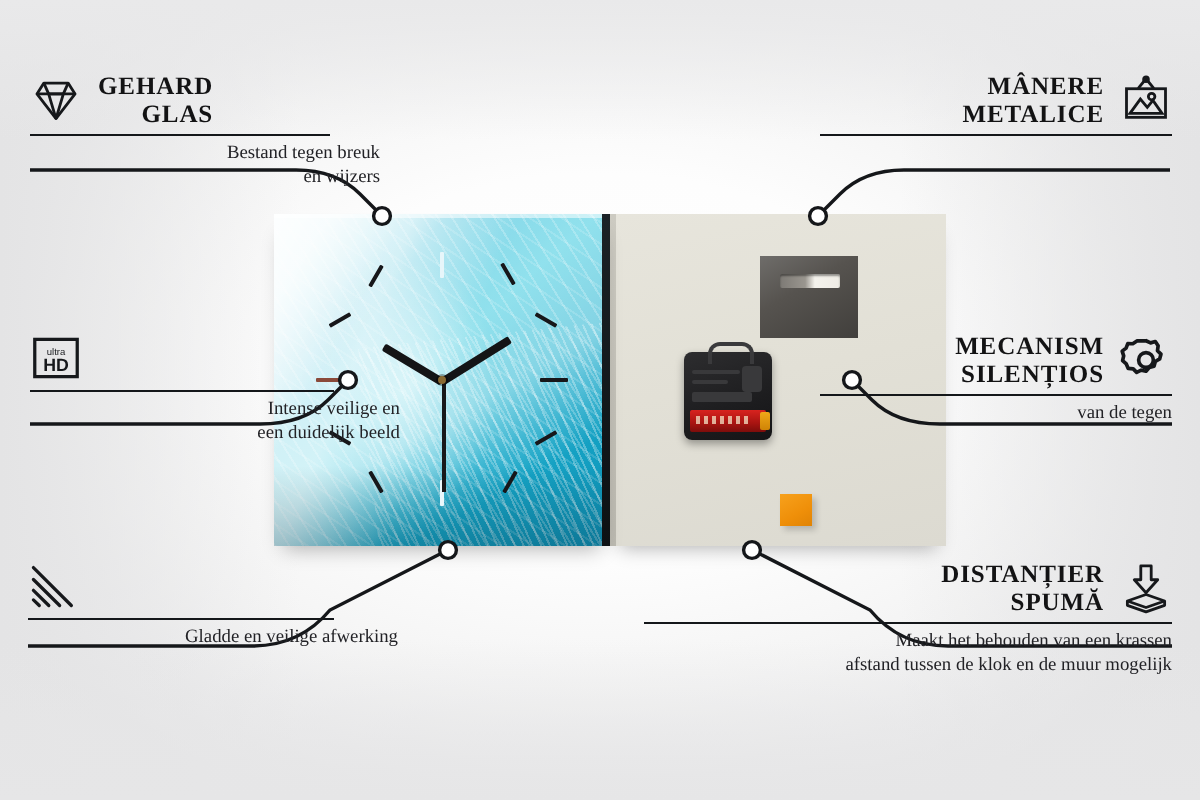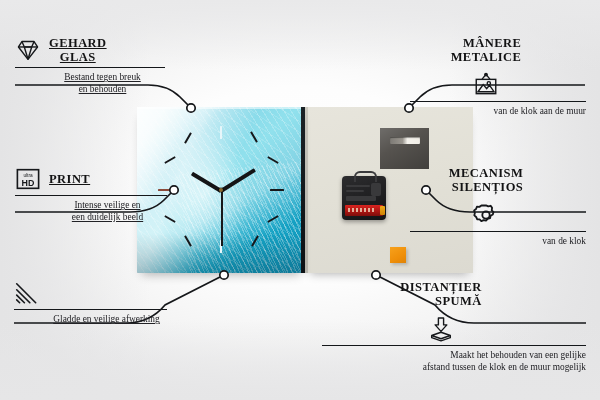--- a/index.html
+++ b/index.html
@@ -84,24 +84,24 @@
   .hand-sec{position:absolute;background:#18181a;transform-origin:50% 0%;width:1.6px;}
   .hub{position:absolute;width:4px;height:4px;border-radius:50%;
     background:#8a6a32;box-shadow:0 0 0 1px rgba(0,0,0,.35);}
 
   
   .callout{position:absolute;}
   .c-title{font-size:12.5px;letter-spacing:.45px;color:#131314;line-height:14px;
     font-weight:700;text-transform:uppercase;white-space:nowrap;}
   .c-rule{height:1.4px;background:#14171a;margin:3px 0 4px;}
   .c-sub{font-size:9.4px;line-height:11.6px;color:#222226;white-space:nowrap;}
-  .c-left .c-title,.c-left .c-sub{text-align:center;text-decoration:underline;}
+  .c-left .c-title,.c-left .c-sub{text-align:right;}
   .c-right .c-title,.c-right .c-sub{text-align:right;}
   .c-head{display:flex;align-items:center;gap:8px;}
-  .c-right .c-head{justify-content:flex-end;flex-direction:column;}
+  .c-right .c-head{justify-content:flex-end;}
   .c-ico{width:26px;height:26px;flex:0 0 26px;display:block;}
   .svgline{position:absolute;left:0;top:0;width:600px;height:400px;pointer-events:none;}
 </style>
 </head>
 <body>
 
 <div id="stage">
 
   <div class="bg-base"></div>
   <div class="bg-glow"></div>
@@ -194,32 +194,31 @@
             <path d="M8.6 9.2 H15.4"></path>
         </g>
       </svg>
       <div>
         <div class="c-title">GEHARD</div>
         <div class="c-title">GLAS</div>
       </div>
     </div>
     <div class="c-rule" style="width:150px;"></div>
     <div class="c-sub">Bestand tegen breuk</div>
-    <div class="c-sub">en behouden</div>
+    <div class="c-sub">en wijzers</div>
   </div>
 
   <div class="callout c-left" style="left:15px;top:166px;width:185px;">
     <div class="c-head">
       <svg class="c-ico" viewBox="0 0 24 24">
         <rect x="2.2" y="3.4" width="19.6" height="17.2" fill="none" stroke="#16181b" stroke-width="1.5"></rect>
         <text x="12" y="10.6" font-family="Liberation Sans, sans-serif" font-size="4.4" text-anchor="middle" fill="#16181b">ultra</text>
         <text x="12" y="18" font-family="Liberation Sans, sans-serif" font-size="8.2" font-weight="bold" text-anchor="middle" fill="#16181b">HD</text>
       </svg>
       <div>
-        <div class="c-title">PRINT</div>
       </div>
     </div>
     <div class="c-rule" style="width:152px;"></div>
     <div class="c-sub">Intense veilige en</div>
     <div class="c-sub">een duidelijk beeld</div>
   </div>
 
   <div class="callout c-left" style="left:14px;top:280px;width:185px;">
     <div class="c-head">
       <svg class="c-ico" viewBox="0 0 24 24">
@@ -245,52 +244,51 @@
         <g fill="none" stroke="#16181b" stroke-width="1.3">
           <path d="M12 2.2 L8.4 6.6 M12 2.2 L15.6 6.6"></path>
           <circle cx="12" cy="2.4" r="1.1" fill="#16181b"></circle>
           <rect x="3" y="6.8" width="18" height="13.2"></rect>
           <path d="M4.6 18.2 L9.4 11.6 L12.6 15.4 L15.2 12.2 L19.4 18.2 Z" fill="none"></path>
           <circle cx="14.6" cy="10.4" r="1.5"></circle>
         </g>
       </svg>
     </div>
     <div class="c-rule" style="width:176px;margin-left:auto;"></div>
-    <div class="c-sub">van de klok aan de muur</div>
   </div>
 
   <div class="callout c-right" style="right:14px;top:166px;width:200px;">
     <div class="c-head">
       <div>
         <div class="c-title">MECANISM</div>
         <div class="c-title">SILENȚIOS</div>
       </div>
       <svg class="c-ico" viewBox="0 0 24 24">
         <g fill="none" stroke="#16181b" stroke-width="1.7" stroke-linejoin="round">
           <path d="M12 3.1 l2.1 1.0 2.2 -0.6 1.3 1.9 -0.3 2.3 1.6 1.6 -0.6 2.2 -2.0 1.2 -0.6 2.2 -2.2 0.6 -1.5 1.7 -2.2 -0.5 -2.1 1.0 -1.6 -1.6 -2.3 -0.2 -0.9 -2.1 -1.7 -1.5 0.5 -2.2 -0.7 -2.2 1.8 -1.4 0.8 -2.1 2.3 0.1 1.9 -1.3 Z"></path>
           <circle cx="12" cy="12" r="3.4"></circle>
         </g>
       </svg>
     </div>
     <div class="c-rule" style="width:176px;margin-left:auto;"></div>
-    <div class="c-sub">van de klok</div>
+    <div class="c-sub">van de tegen</div>
   </div>
 
   <div class="callout c-right" style="right:14px;top:280px;width:290px;">
     <div class="c-head">
       <div>
         <div class="c-title">DISTANȚIER</div>
         <div class="c-title">SPUMĂ</div>
       </div>
       <svg class="c-ico" viewBox="0 0 24 24">
         <g fill="none" stroke="#16181b" stroke-width="1.3" stroke-linejoin="round">
           <path d="M9.6 1.8 h4.8 v6.4 h3.0 L12 14.2 L6.6 8.2 h3.0 Z"></path>
           <path d="M12 15.0 L20.6 18.0 L12 21.0 L3.4 18.0 Z"></path>
           <path d="M3.4 18.0 v2.0 L12 23.0 L20.6 20.0 v-2.0"></path>
         </g>
       </svg>
     </div>
     <div class="c-rule" style="width:264px;margin-left:auto;"></div>
-    <div class="c-sub">Maakt het behouden van een gelijke</div>
+    <div class="c-sub">Maakt het behouden van een krassen</div>
     <div class="c-sub">afstand  tussen de klok en de muur mogelijk</div>
   </div>
 
 </div>
 
 </body></html>

